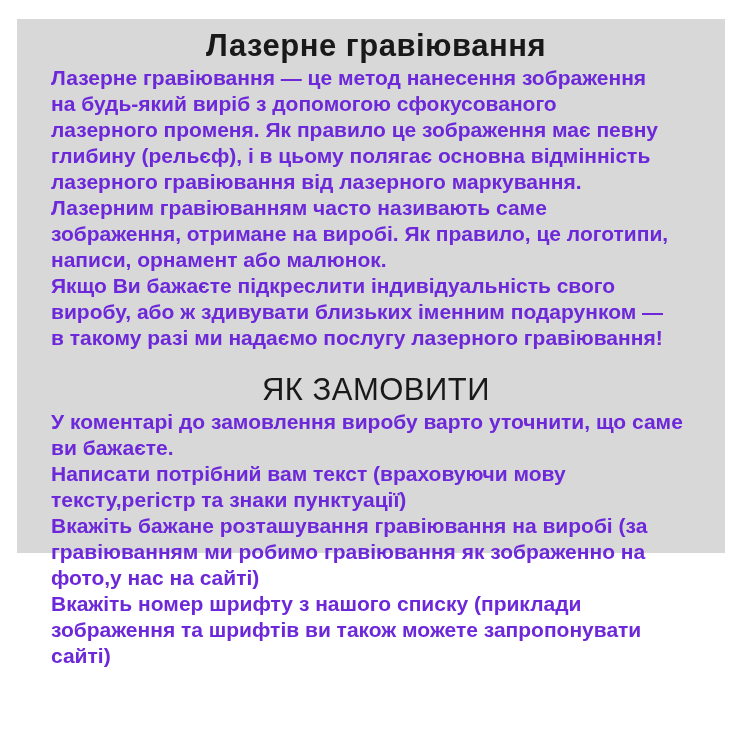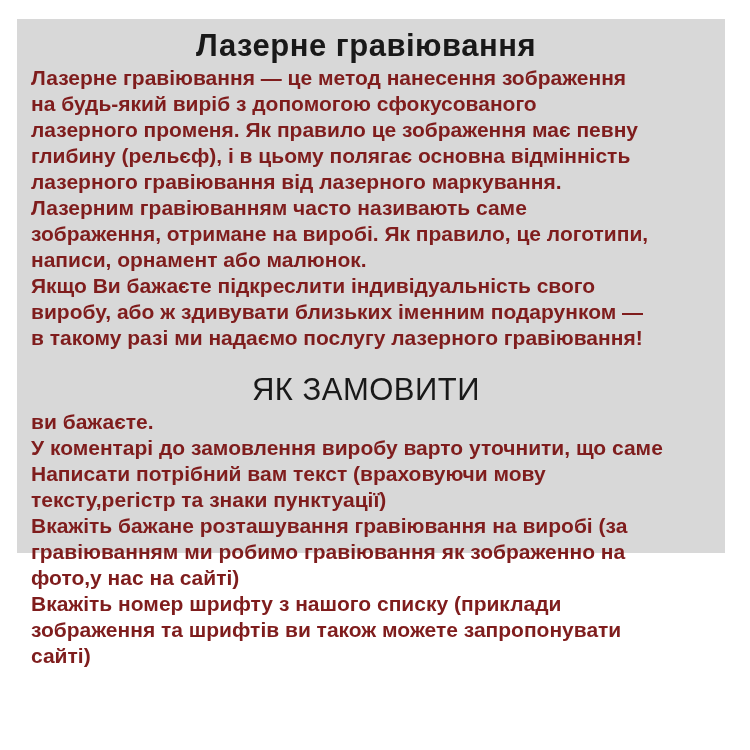--- a/index.html
+++ b/index.html
@@ -18,21 +18,21 @@
     overflow: hidden;
   }
   .panel {
     position: absolute;
     left: 17px;
     top: 19px;
     width: 708px;
     height: 534px;
     background: #d8d8d8;
     box-sizing: border-box;
-    padding: 8px 24px 0 14px;
+    padding: 8px 24px 0 34px;
     color: #191919;
     font-weight: 700;
   }
   .heading {
     font-size: 31px;
     line-height: 38px;
     margin: 0;
     text-align: center;
     font-weight: 700;
     letter-spacing: 0.5px;
@@ -47,21 +47,21 @@
     letter-spacing: 0.5px;
     color: #191919;
   }
   .textblock {
     margin: 0;
   }
   .textblock .line {
     font-size: 21px;
     line-height: 26px;
     white-space: nowrap;
-    color: #7f1d1d;
+    color: #6d28d9;
   }
   .offer-block {
   }
 </style>
 </head>
 <body>
 
 <div class="page">
   <div class="panel">
 
@@ -80,22 +80,22 @@
 
     <div class="textblock offer-block">
         <div class="line">Якщо Ви бажаєте підкреслити індивідуальність свого</div>
         <div class="line">виробу, або ж здивувати близьких іменним подарунком —</div>
         <div class="line">в такому разі ми надаємо послугу лазерного гравіювання!</div>
       </div>
 
     <h2 class="heading-secondary">ЯК ЗАМОВИТИ</h2>
 
     <div class="textblock">
+        <div class="line">У коментарі до замовлення виробу варто уточнити, що саме</div>
         <div class="line">ви бажаєте.</div>
-        <div class="line">У коментарі до замовлення виробу варто уточнити, що саме</div>
         <div class="line">Написати потрібний вам текст (враховуючи мову</div>
         <div class="line">тексту,регістр та знаки пунктуації)</div>
         <div class="line">Вкажіть бажане розташування гравіювання на виробі (за</div>
         <div class="line">гравіюванням ми робимо гравіювання як зображенно на</div>
         <div class="line">фото,у нас на сайті)</div>
         <div class="line">Вкажіть номер шрифту з нашого списку (приклади</div>
         <div class="line">зображення та шрифтів ви також можете запропонувати</div>
         <div class="line">сайті)</div>
       </div>
 

